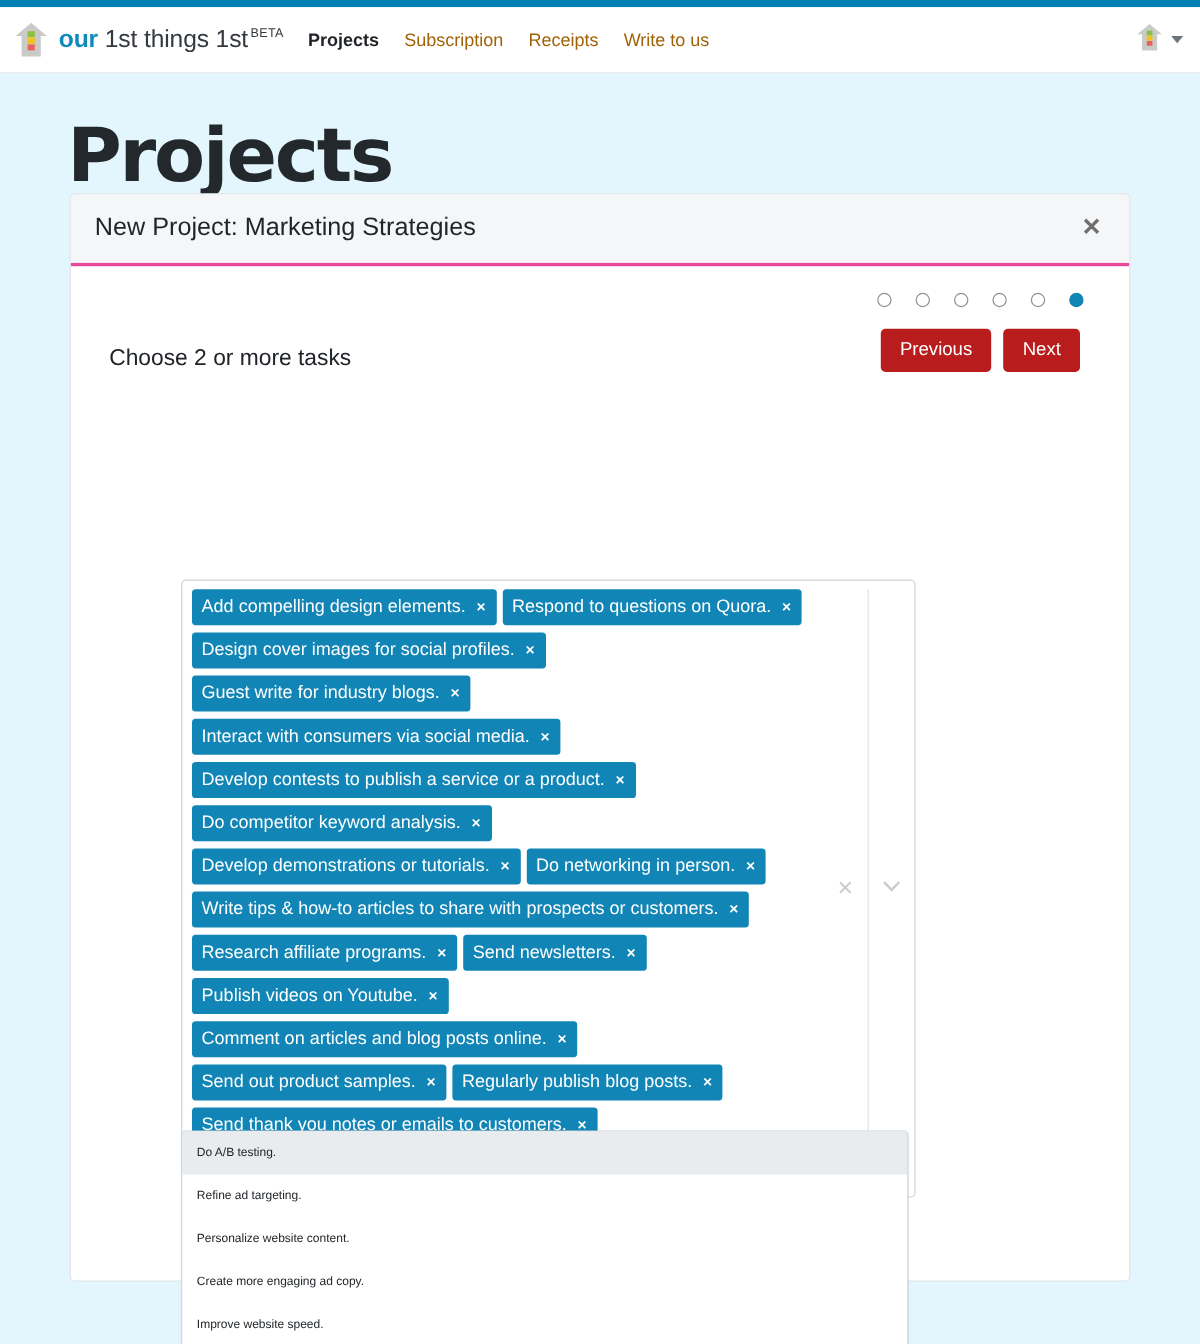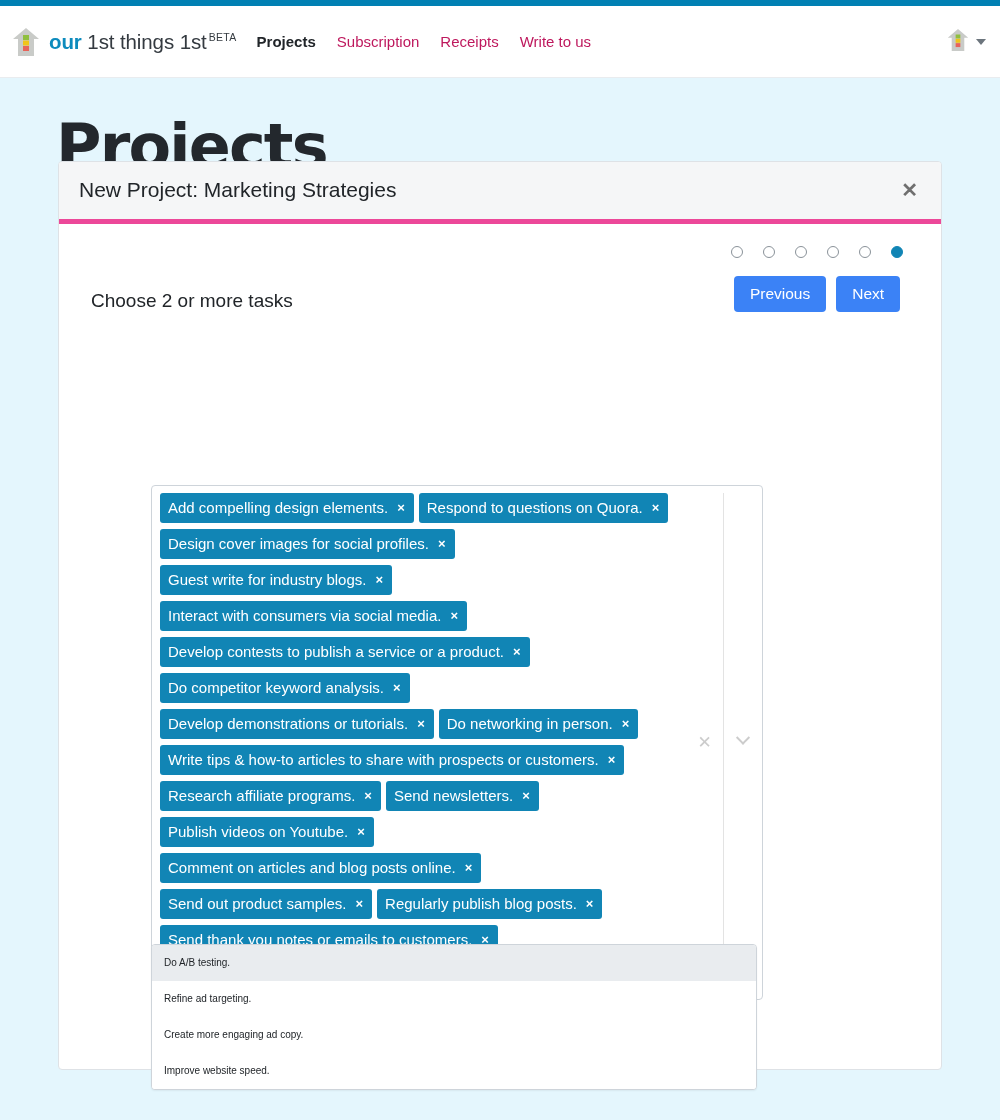--- a/index.html
+++ b/index.html
@@ -15,21 +15,21 @@
 
   
   .accent-bar {
     height: 6px;
     width: 100%;
     background: #0180b3;
   }
 
   
   .navbar {
-    height: 72px;
+    height: 55px;
     background: #ffffff;
     display: flex;
     align-items: center;
     padding: 0 14px 0 12px;
     border-bottom: 1px solid #e9ecef;
   }
   .brand {
     display: flex;
     align-items: center;
     gap: 9px;
@@ -47,21 +47,21 @@
   .beta {
     font-size: 10.5px;
     vertical-align: super;
     color: #343a40;
     letter-spacing: 0.3px;
     margin-left: 2px;
   }
   .nav-links { display: flex; align-items: center; gap: 21px; }
   .nav-link {
     font-size: 15px;
-    color: #be185d;
+    color: #a16207;
     text-decoration: none;
     white-space: nowrap;
   }
   .nav-link.active { color: #212529; font-weight: 700; }
   .nav-right { margin-left: auto; display: flex; align-items: center; gap: 7px; }
   .caret {
     width: 0; height: 0;
     border-left: 5px solid transparent;
     border-right: 5px solid transparent;
     border-top: 6px solid #6c757d;
@@ -84,21 +84,21 @@
     position: absolute;
     left: 58px;
     top: 161px;
     width: 884px;
     background: #ffffff;
     border: 1px solid #dee2e6;
     border-radius: 4px;
   }
   .card-header {
     background: #f5f6f7;
-    border-bottom: 5px solid #ec4899;
+    border-bottom: 3px solid #ec4899;
     padding: 16px 20px 17px 20px;
     display: flex;
     align-items: center;
     border-radius: 3px 3px 0 0;
   }
   .card-header-title {
     font-size: 21px;
     color: #212529;
     font-weight: 400;
   }
@@ -147,21 +147,21 @@
     border: 1.6px solid #8a9299;
     background: transparent;
     cursor: pointer;
   }
   .dot.filled {
     background: #1185b5;
     border-color: #1185b5;
   }
   .nav-btns { display: flex; gap: 10px; }
   .btn {
-    background: #3b82f6;
+    background: #b91c1c;
     color: #ffffff;
     border: none;
     border-radius: 4px;
     font-size: 15.5px;
     padding: 9px 16px;
     cursor: pointer;
     font-family: "Liberation Sans", sans-serif;
   }
 
   
@@ -394,18 +394,19 @@
         <div class="ctrl clear">✕</div>
         <div class="ctrl">
             <span class="chev"></span>
           </div>
       </div>
     </div>
 
     <div class="dropdown" id="dropdown-list">
         <div class="dd-item highlight">Do A/B testing.</div>
         <div class="dd-item">Refine ad targeting.</div>
+        <div class="dd-item">Personalize website content.</div>
         <div class="dd-item">Create more engaging ad copy.</div>
         <div class="dd-item">Improve website speed.</div>
       </div>
 
   </div>
 </div>
 
 </body></html>

